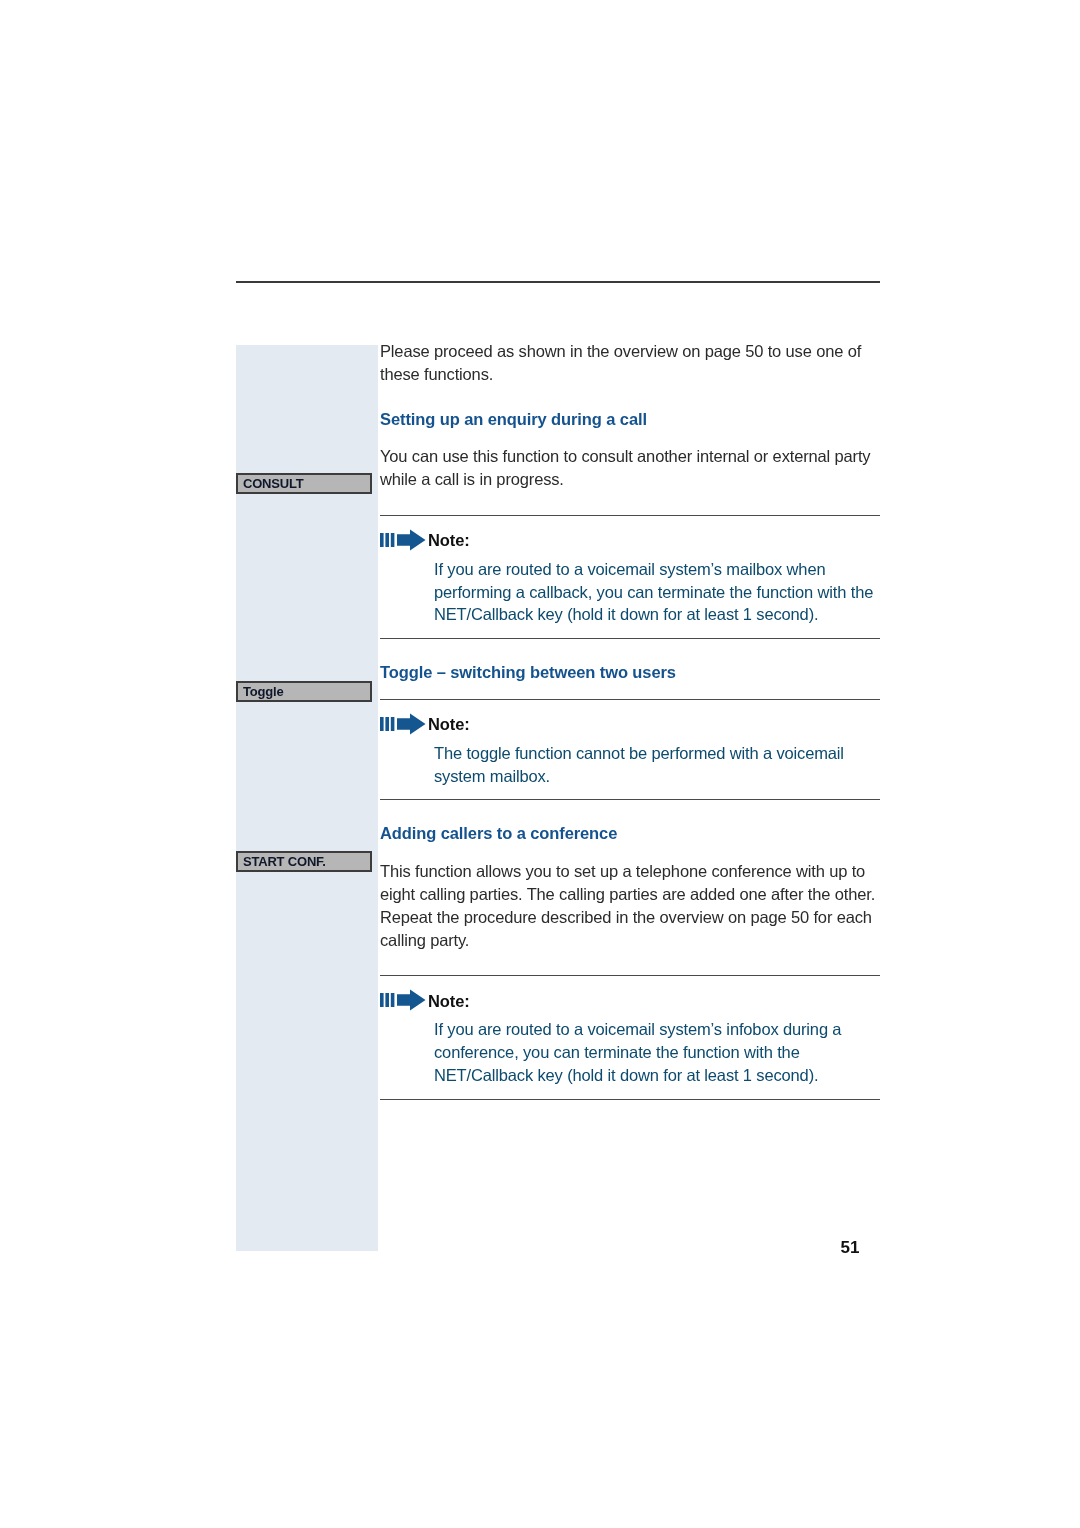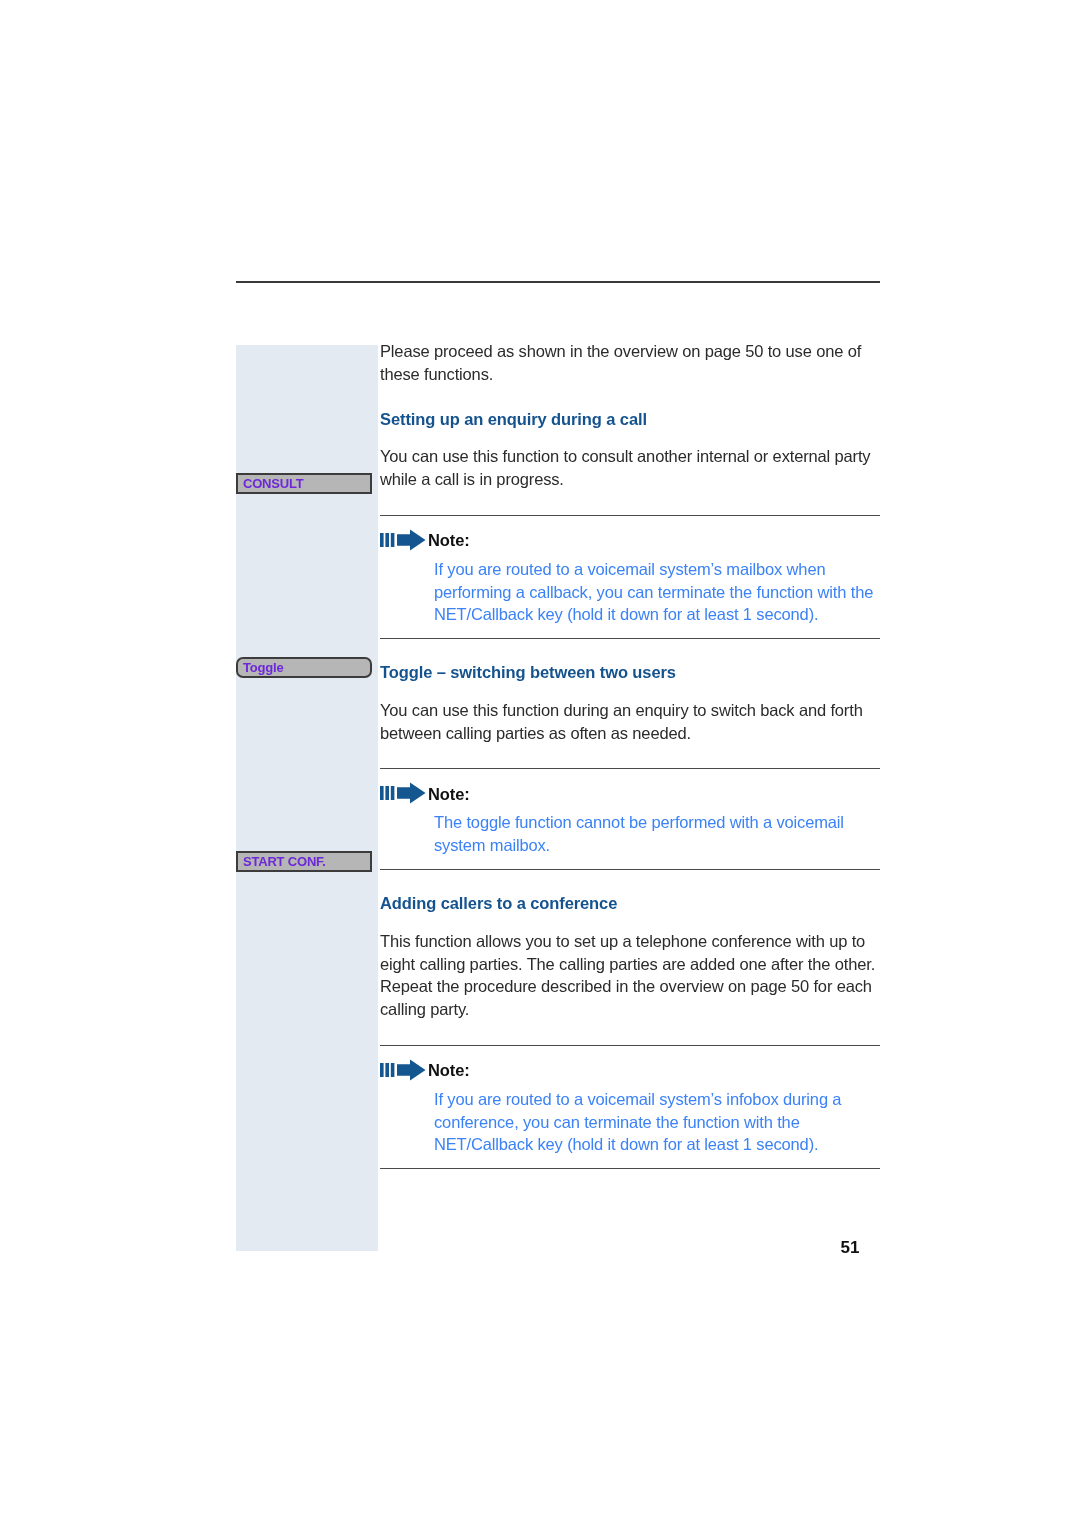--- a/index.html
+++ b/index.html
@@ -50,21 +50,21 @@
     height: 21px;
     background: #b6b6b6;
     border: 2px solid #3c3c3c;
     box-sizing: border-box;
     display: flex;
     align-items: center;
     padding-left: 5px;
     font-family: "Liberation Sans", "DejaVu Sans", sans-serif;
     font-size: 13px;
     font-weight: bold;
-    color: #6d28d9;
+    color: #0f172a;
     letter-spacing: -0.2px;
     line-height: 1;
   }
 
   
   .content {
     position: absolute;
     left: 380px;
     top: 340px;
     width: 500px;
@@ -119,21 +119,21 @@
     font-size: 16.5px;
     font-weight: bold;
     color: #111111;
     line-height: 1.2;
     letter-spacing: -0.1px;
     padding-top: 0px;
   }
   .note-body {
     margin-left: 54px;
     font-size: 16.5px;
-    color: #3b82f6;
+    color: #0c4a6e;
     line-height: 1.38;
     letter-spacing: -0.15px;
   }
 
   
   .page-number {
     position: absolute;
     left: 820px;
     top: 1238px;
     width: 60px;
@@ -147,21 +147,21 @@
 <body>
 
 <div id="page">
 
   <div class="header-rule"></div>
 
   <div class="sidebar">
     <div class="key-badge" style="top:128px;">
       <span>CONSULT</span>
     </div>
-    <div class="key-badge" style="top:312px;border-radius:7px;">
+    <div class="key-badge" style="top:336px;">
       <span>Toggle</span>
     </div>
     <div class="key-badge" style="top:506px;">
       <span>START CONF.</span>
     </div>
   </div>
 
   <div class="content">
 
 
@@ -179,21 +179,20 @@
             <rect x="10.8" y="4" width="3.6" height="14" fill="#14568f"></rect>
             <path d="M17 5.2 H30 V0.6 L45.5 11 L30 21.4 V16.8 H17 Z" fill="#14568f"></path>
           </svg>
         </span>
         <span class="note-label">Note:</span>
       </div>
       <div class="note-body">If you are routed to a voicemail system’s mailbox when performing a callback, you can terminate the function with the NET/Callback key (hold it down for at least 1 second).</div>
     </div>
 
     <h2 class="section-head">Toggle – switching between two users</h2>
-    <p class="body-text">You can use this function during an enquiry to switch back and forth between calling parties as often as needed.</p>
 
     <div class="note">
       <div class="note-head">
         <span class="note-arrow">
           <svg width="48" height="22" viewBox="0 0 48 22" xmlns="http://www.w3.org/2000/svg">
             <rect x="0" y="4" width="3.6" height="14" fill="#14568f"></rect>
             <rect x="5.4" y="4" width="3.6" height="14" fill="#14568f"></rect>
             <rect x="10.8" y="4" width="3.6" height="14" fill="#14568f"></rect>
             <path d="M17 5.2 H30 V0.6 L45.5 11 L30 21.4 V16.8 H17 Z" fill="#14568f"></path>
           </svg>

